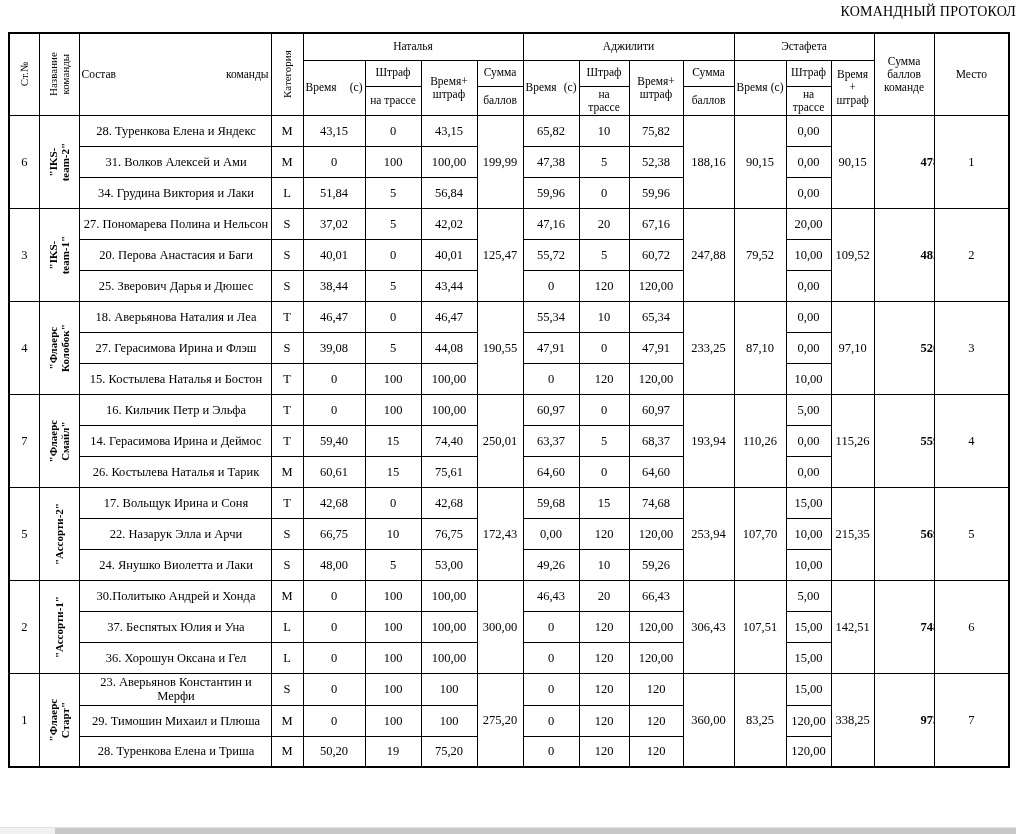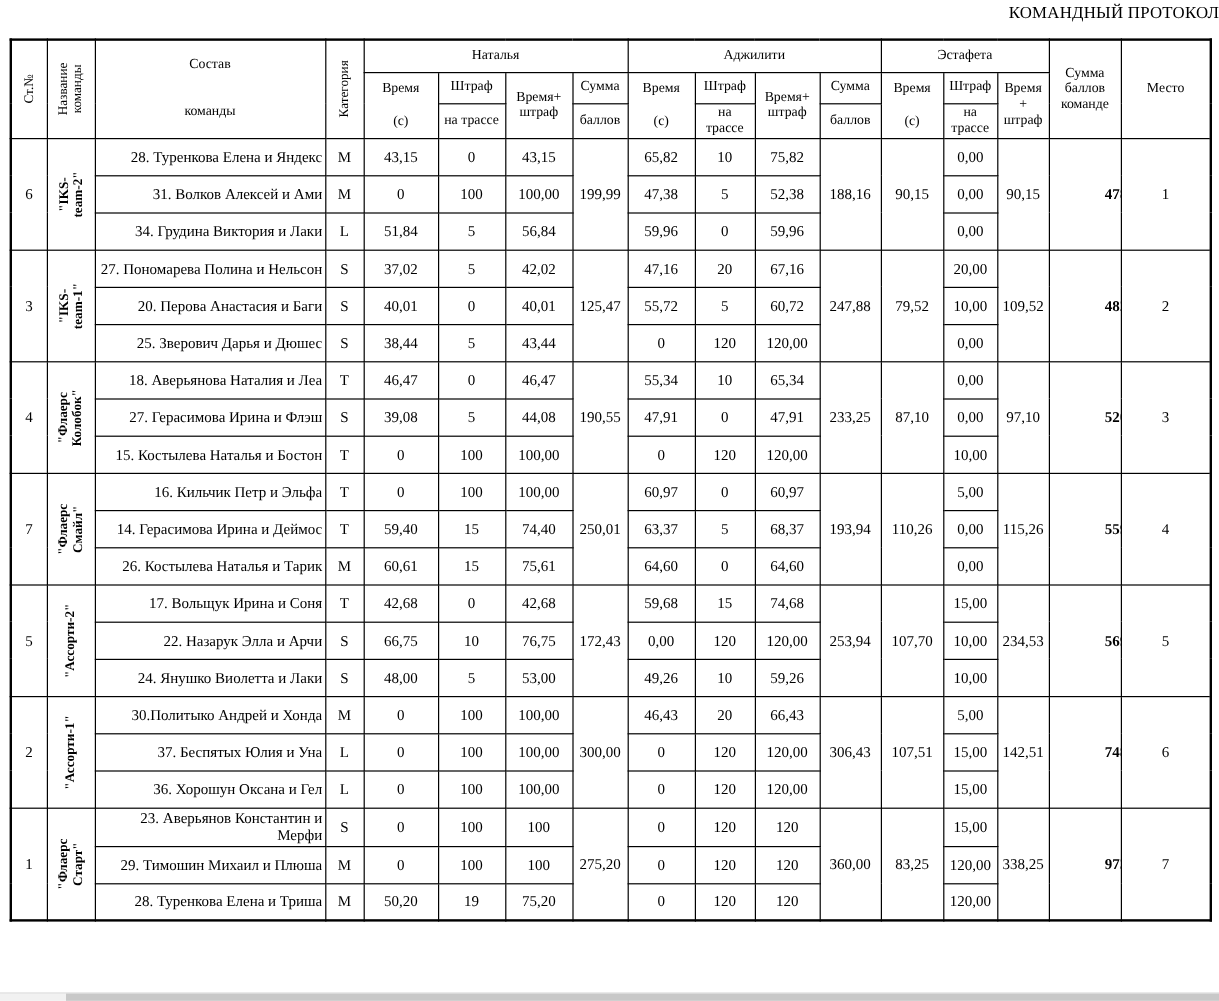--- a/index.html
+++ b/index.html
@@ -31,41 +31,41 @@
     text-align: center;
     vertical-align: middle;
     overflow: hidden;
   }
   thead th { font-size: 11.5px; line-height: 1.15; }
   thead tr.group-row th { height: 27px; }
   thead tr.sub-row-top th { height: 26px; }
   thead tr.sub-row-bottom th { height: 28px; }
   tbody td { height: 31px; line-height: 1.15; }
 
-  td.name-cell { text-align: right; padding-left: 4px; padding-right: 2px; }
+  td.name-cell { text-align: center; padding-left: 4px; padding-right: 2px; }
   td.total-cell { font-weight: bold; padding-left: 46px; }
 
   
   .vcell { position: relative; }
   .vbox {
     position: absolute; inset: 0;
     display: flex; align-items: center; justify-content: center;
   }
   .vtext {
     display: block;
     transform: rotate(-90deg);
     text-align: center;
     line-height: 1.1;
     white-space: normal;
   }
   .vh { width: 74px; font-size: 11px; }
   .teamname .vtext { width: 88px; font-size: 11px; font-weight: bold; }
 
   .stacked {
-    display: flex; flex-direction: column;
+    display: flex; 
     justify-content: space-between;
     align-items: center;
     height: 44px; padding: 2px 0;
   }
   .stacked-tall { height: 56px; }
 
   
   .scrollbar {
     position: absolute; left: 0; bottom: 0;
     width: 1016px; height: 7px;
@@ -364,21 +364,21 @@
           <td>42,68</td>
           <td>0</td>
           <td>42,68</td>
           <td rowspan="3">172,43</td>
           <td>59,68</td>
           <td>15</td>
           <td>74,68</td>
           <td rowspan="3">253,94</td>
           <td rowspan="3">107,70</td>
           <td>15,00</td>
-          <td rowspan="3">234,53</td>
+          <td rowspan="3">215,35</td>
           <td rowspan="3" class="total-cell">569,07</td>
           <td rowspan="3">5</td>
         </tr>
         <tr>
           <td class="name-cell">22. Назарук Элла и Арчи</td>
           <td>S</td>
           <td>66,75</td>
           <td>10</td>
           <td>76,75</td>
           <td>0,00</td>

